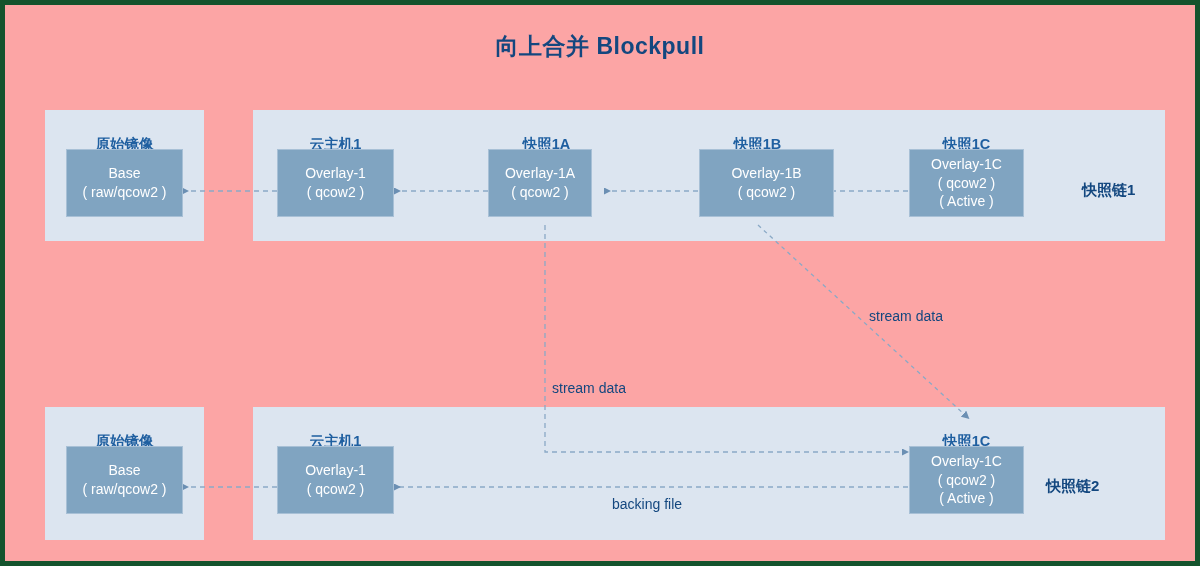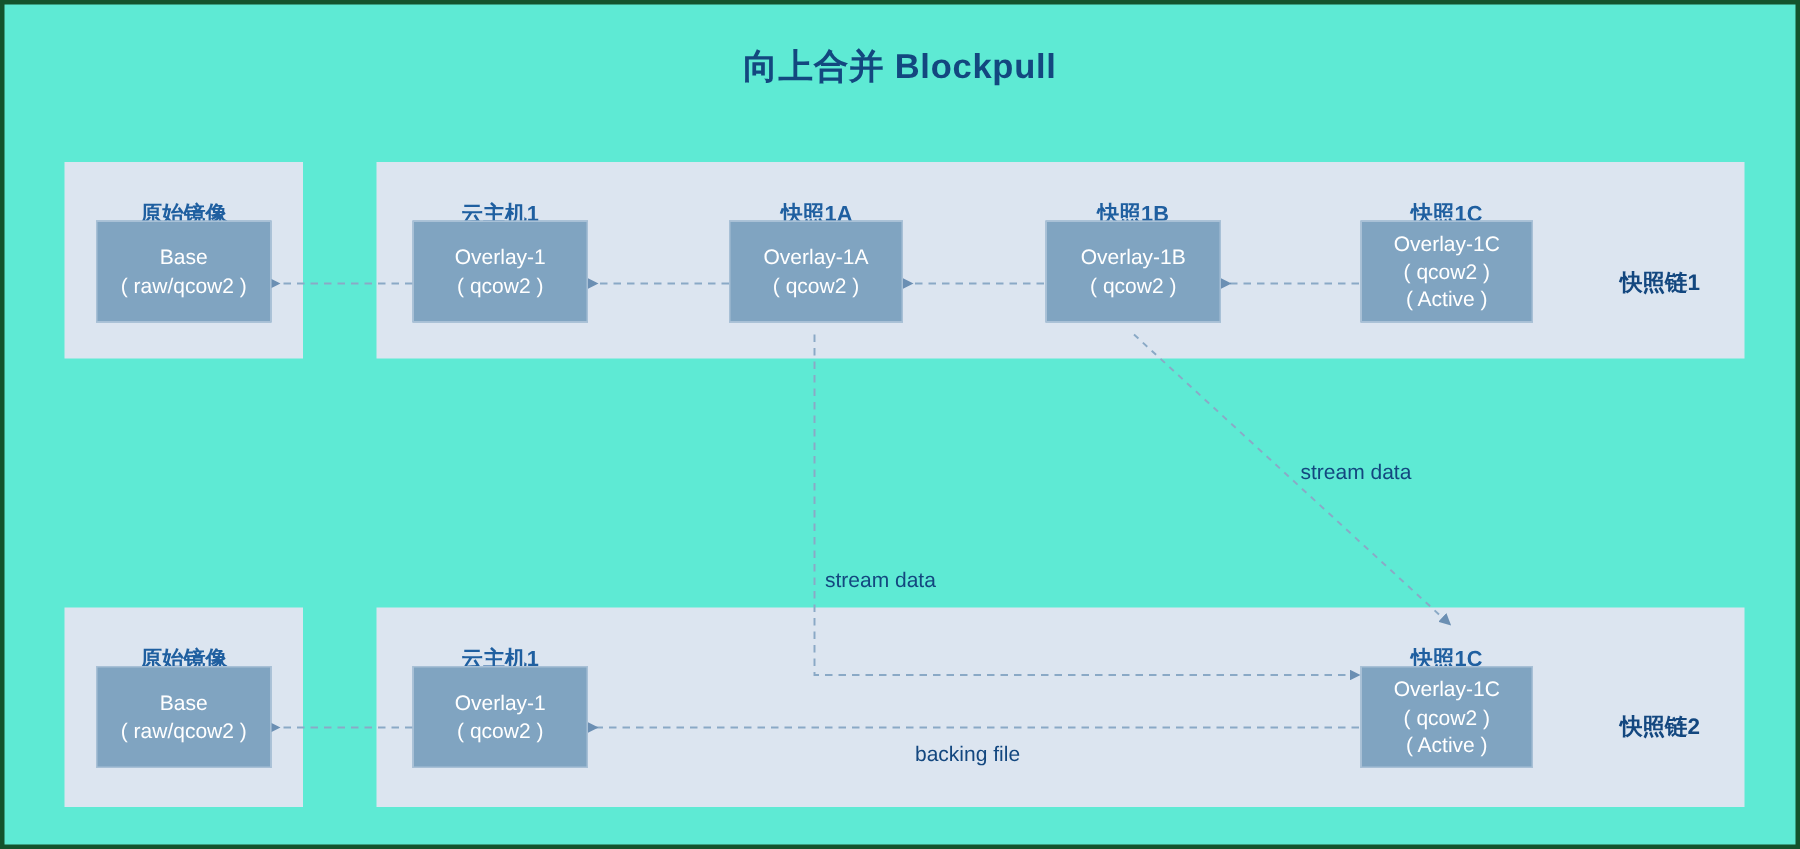--- a/index.html
+++ b/index.html
@@ -8,22 +8,22 @@
     margin: 0; padding: 0;
     background: #ffffff;
   }
   body {
     font-family: "Liberation Sans", "DejaVu Sans", sans-serif;
   }
   .canvas {
     position: relative;
     width: 1200px;
     height: 566px;
-    background: #5eead4;
-    border: 3px solid #14532d;
+    background: #fca5a5;
+    border: 5px solid #14532d;
     overflow: hidden;
   }
   .title {
     position: absolute;
     left: 0; right: 0;
     top: 26px;
     text-align: center;
     font-size: 23px;
     font-weight: bold;
     color: #13477f;
@@ -144,29 +144,29 @@
   <div class="node" style="left:272px; top:118px; width:117px;">
     <div class="node-label">云主机1</div>
     <div class="node-box" style="width:117px; height:68px;">
       <span>Overlay-1</span>
       <span>( qcow2 )</span>
     </div>
   </div>
 
   <div class="node" style="left:483px; top:118px; width:117px;">
     <div class="node-label">快照1A</div>
-    <div class="node-box" style="width:116px; height:68px;">
+    <div class="node-box" style="width:104px; height:68px;">
       <span>Overlay-1A</span>
       <span>( qcow2 )</span>
     </div>
   </div>
 
   <div class="node" style="left:694px; top:118px; width:117px;">
     <div class="node-label">快照1B</div>
-    <div class="node-box" style="width:117px; height:68px;">
+    <div class="node-box" style="width:135px; height:68px;">
       <span>Overlay-1B</span>
       <span>( qcow2 )</span>
     </div>
   </div>
 
   <div class="node" style="left:904px; top:118px; width:115px;">
     <div class="node-label">快照1C</div>
     <div class="node-box" style="width:115px; height:68px;">
       <span>Overlay-1C</span>
       <span>( qcow2 )</span>
@@ -194,21 +194,21 @@
 
   <div class="node" style="left:904px; top:415px; width:115px;">
     <div class="node-label">快照1C</div>
     <div class="node-box" style="width:115px; height:68px;">
       <span>Overlay-1C</span>
       <span>( qcow2 )</span>
       <span>( Active )</span>
     </div>
   </div>
 
-  <div class="chain-title" style="left:1077px; top:472px;">快照链2</div>
+  <div class="chain-title" style="left:1041px; top:472px;">快照链2</div>
 
   <div class="edge-label" style="left:864px; top:303px;">stream data</div>
 
   <div class="edge-label" style="left:547px; top:375px;">stream data</div>
 
   <div class="edge-label" style="left:607px; top:491px;">backing file</div>
 
 </div>
 
 </body></html>

